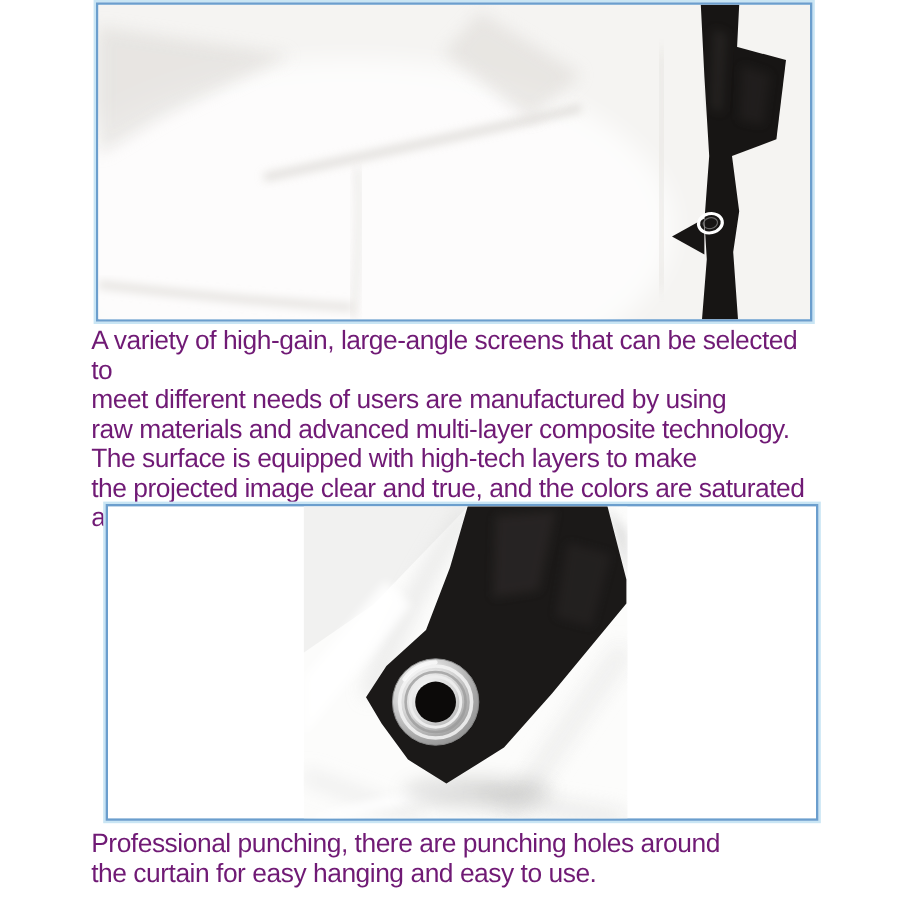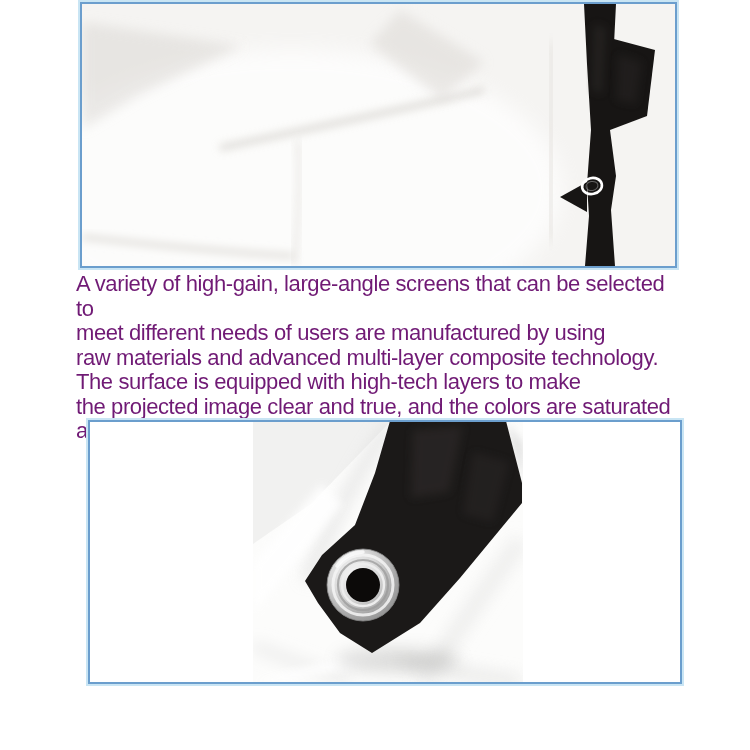--- a/index.html
+++ b/index.html
@@ -121,14 +121,16 @@
           <circle cx="110" cy="163" r="30" fill="none" stroke="#f5f5f5" stroke-width="3" opacity="0.85"></circle>
           <circle cx="110" cy="163" r="25" fill="none" stroke="#9a9a9a" stroke-width="2.2" opacity="0.75"></circle>
           <circle cx="110" cy="163" r="21" fill="none" stroke="#ededed" stroke-width="2.4"></circle>
           <circle cx="110" cy="163" r="17" fill="#0c0a09"></circle>
           <path d="M84,144 A33,33 0 0 1 110,130" stroke="#ffffff" stroke-width="3.5" fill="none" opacity="0.75" stroke-linecap="round"></path>
         </g>
       </svg>
     </div>
   </figure>
 
+  <p class="desc desc-2">Professional punching, there are punching holes around
+the curtain for easy hanging and easy to use.</p>
 
 </div>
 
 </body></html>

